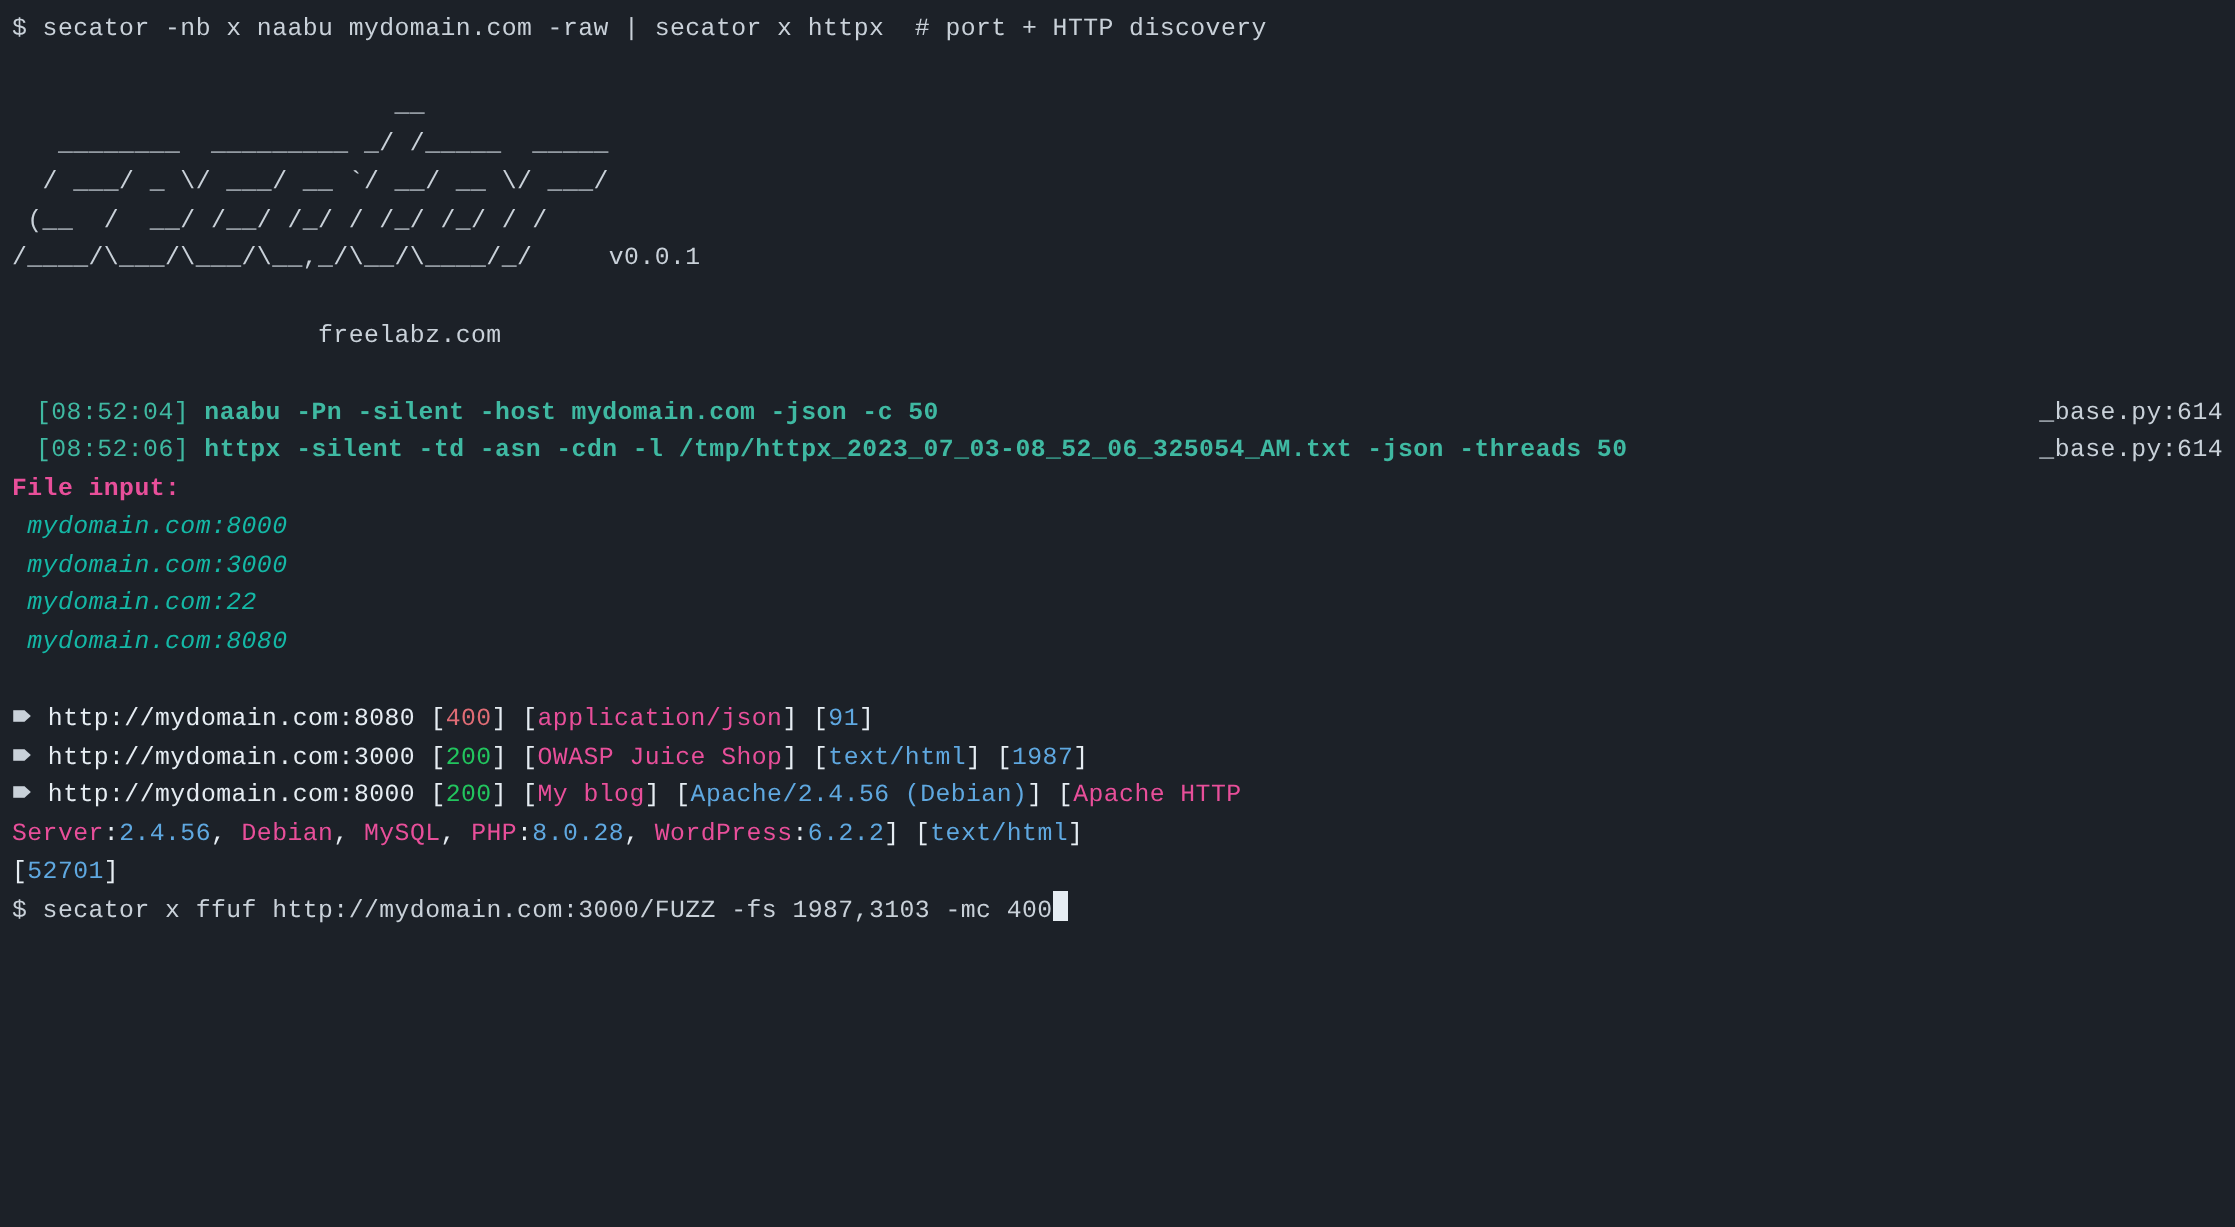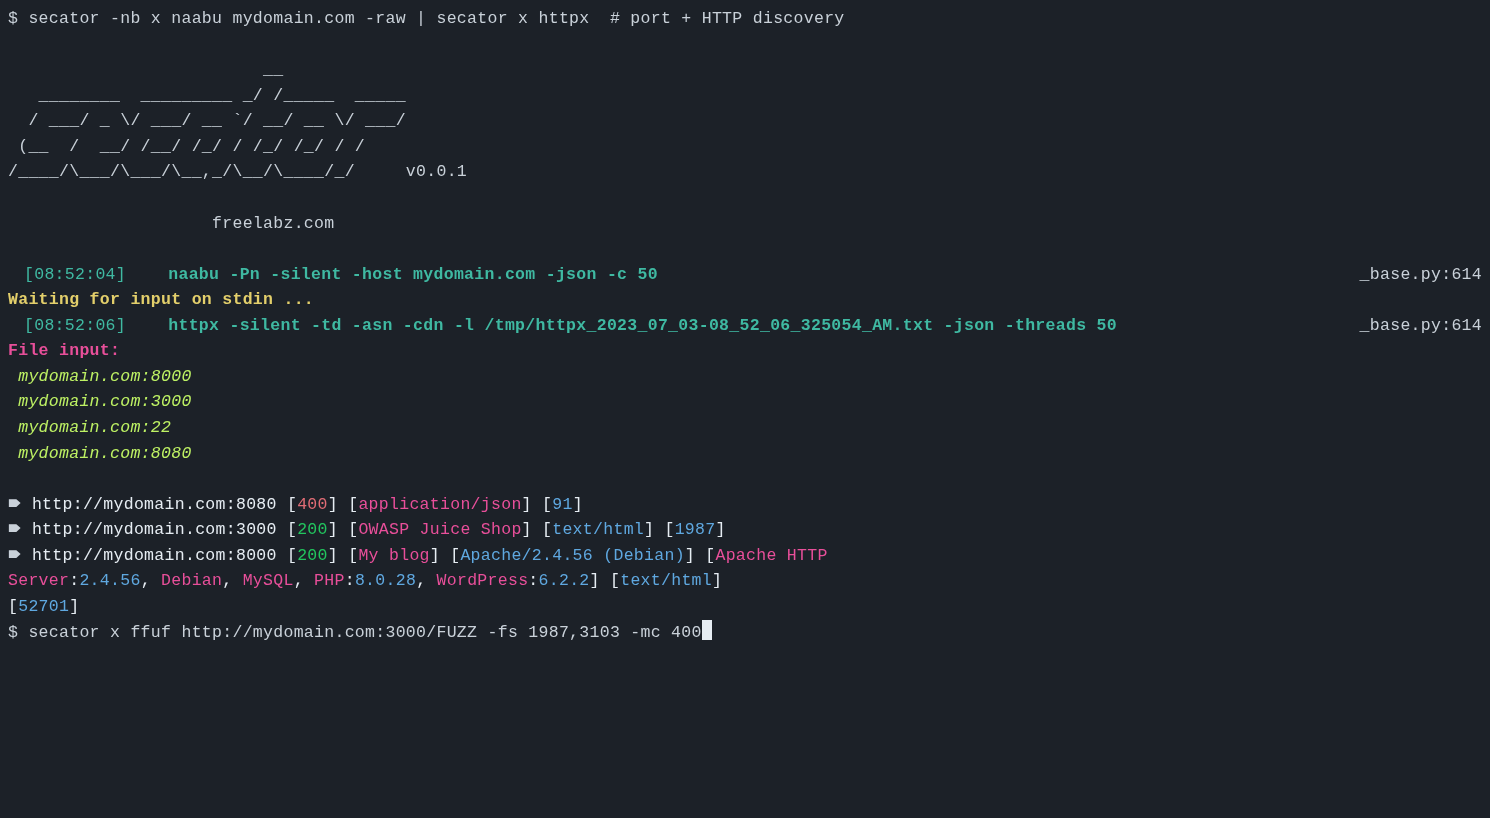--- a/index.html
+++ b/index.html
@@ -14,24 +14,24 @@
       height: 818px;
       overflow: hidden;
       letter-spacing: 0.3px;
     }
     .line { white-space: pre; }
     .c-prompt { color: #c9d1d9; }
     .c-comment { color: #c9d1d9; }
     .c-white { color: #e6edf3; }
     .c-dimwhite { color: #c9d1d9; }
     .c-ts { color: #3fb9a2; margin-left: 16px; }
-    .c-cmd { color: #3fb9a2; font-weight: bold; margin-left: 32px; }
+    .c-cmd { color: #3fb9a2; font-weight: bold; }
     .c-yellow { color: #e3cf6b; font-weight: bold; }
     .c-magenta { color: #e84f9a; font-weight: bold; }
-    .c-italic-cyan { color: #bef264; font-style: italic; }
+    .c-italic-cyan { color: #14b8a6; font-style: italic; }
     .c-red { color: #e06c75; text-align: right; }
     .c-green { color: #22c55e; font-family: Liberation Mono, monospace; }
     .c-pink { color: #e84f9a; }
     .c-blue { color: #5fa8e0; }
     .src { color: #c9d1d9; }
     .cursor {
       display: inline-block;
       width: 10px;
       height: 20px;
       background: #e6edf3;
@@ -62,21 +62,20 @@
 
 <div class="line c-dimwhite">                    freelabz.com</div>
 
 <div class="blank"></div>
 
 <div class="row">
   <div class="left"><span class="c-ts">[08:52:04]</span><span> </span><span class="c-cmd">naabu -Pn -silent -host mydomain.com -json -c 50</span></div>
   <div class="right src">_base.py:614</div>
 </div>
 
-<div class="line c-yellow">Waiting for input on stdin ...</div>
 
 <div class="row">
   <div class="left"><span class="c-ts">[08:52:06]</span><span> </span><span class="c-cmd">httpx -silent -td -asn -cdn -l /tmp/httpx_2023_07_03-08_52_06_325054_AM.txt -json -threads 50</span></div>
   <div class="right src">_base.py:614</div>
 </div>
 
 <div class="line c-magenta">File input:</div>
 
 <div class="line c-italic-cyan"> mydomain.com:8000</div>
 <div class="line c-italic-cyan"> mydomain.com:3000</div>

